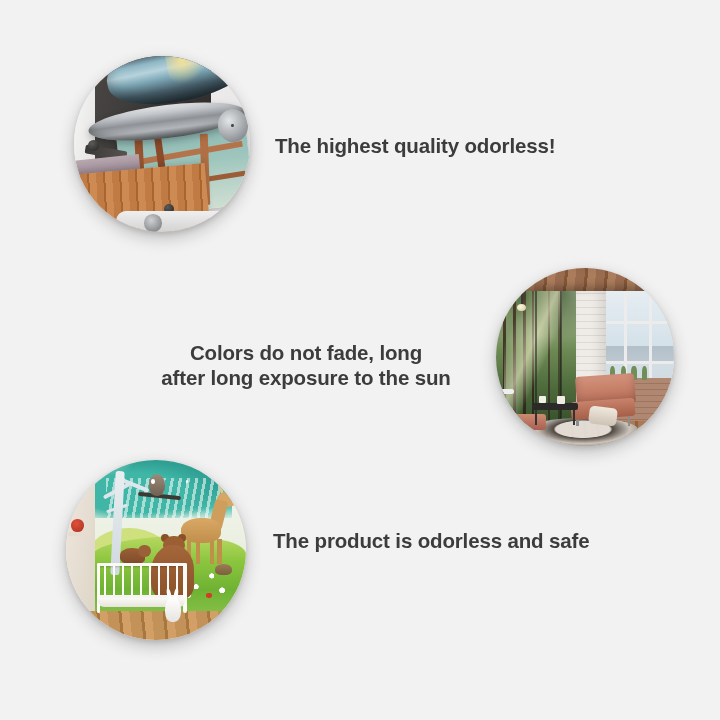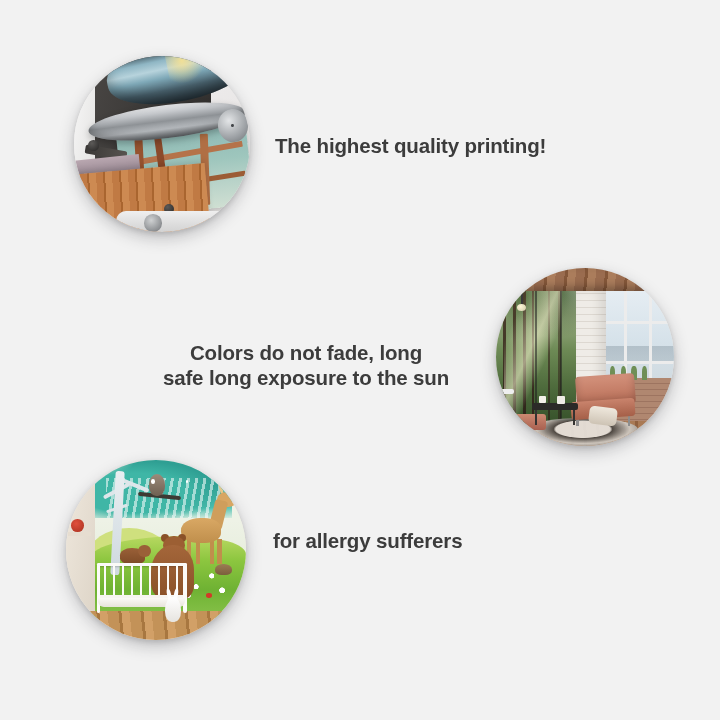--- a/index.html
+++ b/index.html
@@ -292,21 +292,21 @@
       <div class="deck-edge"></div>
       <div class="deck"></div>
       <div class="knob k1"></div>
         <div class="knob k2"></div>
       <div class="base"></div>
       <div class="base-hole"></div>
     </div>
   </div>
 
   <div class="feature-text" style="left:275px;top:133px;">
-    <span class="line">The highest quality printing!</span>
+    <span class="line">The highest quality odorless!</span>
   </div>
 
   <div class="medallion" id="m2">
     <div class="scene">
       <div class="bg"></div>
       <div class="window"></div>
       <div class="cityline"></div>
       <div class="mullion mv1"></div>
         <div class="mullion mv2"></div>
       <div class="mullion mh1"></div>
@@ -344,21 +344,21 @@
       <div class="table-leg tl1"></div>
         <div class="table-leg tl2"></div>
       <div class="table"></div>
       <div class="cup"></div>
         <div class="cup2"></div>
     </div>
   </div>
 
   <div class="feature-text" style="left:156px;top:340px;text-align:center;width:300px;">
     <span class="line">Colors do not fade, long</span>
-    <span class="line">safe long exposure to the sun</span>
+    <span class="line">after long exposure to the sun</span>
   </div>
 
   <div class="medallion" id="m3">
     <div class="scene">
       <div class="bg"></div>
       <div class="sky"></div>
       <div class="hill"></div>
       <div class="meadow"></div>
       <div class="flowers"></div>
       <div class="canopy"></div>
@@ -407,16 +407,16 @@
         <div class="crib-side cs-r"></div>
         <div class="crib-skirt"></div>
       </div>
       <div class="bunny-ear bn1"></div>
         <div class="bunny-ear bn2"></div>
       <div class="bunny"></div>
     </div>
   </div>
 
   <div class="feature-text" style="left:273px;top:528px;">
-    <span class="line"> for allergy sufferers</span>
+    <span class="line">The product is odorless and safe</span>
   </div>
 
 </div>
 
 </body></html>

